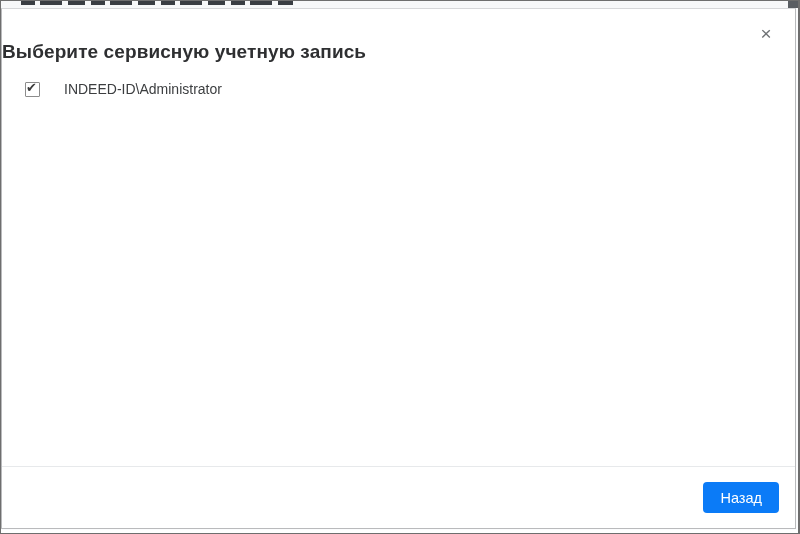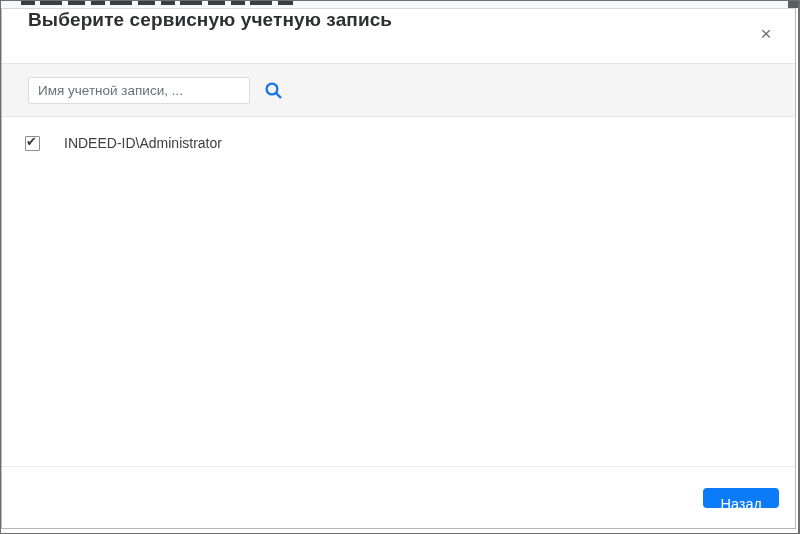--- a/index.html
+++ b/index.html
@@ -28,22 +28,22 @@
   .behind-bottom{position:absolute;left:1px;right:2px;bottom:1px;height:3px;background:#fff;}
 
   
   .modal{
     position:absolute;left:1px;top:8px;width:795px;height:521px;
     background:#ffffff;border:1px solid #b9babc;border-top-color:#d6d7d9;
     box-sizing:border-box;display:flex;flex-direction:column;
   }
   .modal-header{
     position:relative;height:54px;flex:0 0 54px;
-    display:flex;align-items:flex-start;
-    padding-left:26px;box-sizing:border-box;
+    display:flex;align-items:flex-end;
+    box-sizing:border-box;
   }
   .modal-title{
     font-size:19px;font-weight:700;color:#2e2f31;letter-spacing:.1px;
   }
   .close-btn{
     position:absolute;top:12px;right:16px;width:26px;height:26px;
     border:none;background:transparent;color:#6f7275;font-size:19px;line-height:26px;
     text-align:center;cursor:pointer;padding:0;font-family:inherit;
   }
 
@@ -82,49 +82,40 @@
   .account-name{margin-left:24px;font-size:14px;color:#3c3e40;}
 
   .modal-footer{
     flex:0 0 62px;height:62px;border-top:1px solid #e7e9eb;
     display:flex;align-items:center;justify-content:flex-end;
     padding-right:16px;box-sizing:border-box;gap:10px;
   }
   .btn-primary{
     background:#0b7bf7;color:#ffffff;border:none;border-radius:4px;
     font-family:inherit;font-size:14.5px;line-height:1;
-    padding:9px 17px;height:20px;cursor:pointer;
+    padding:9px 17px;height:31px;cursor:pointer;
   }
 </style>
 </head>
 <body>
 
 <div class="viewport">
 
   <div class="behind-top">
     <div class="behind-heading-sliver"></div>
     <div class="behind-top-right"></div>
   </div>
 
   <div class="modal">
 
     <div class="modal-header">
       <div class="modal-title">Выберите сервисную учетную запись</div>
       <button class="close-btn">×</button>
     </div>
 
-    <div class="search-section">
-      <input class="search-input" type="text" placeholder="Имя учетной записи, ..." style="">
-      <button class="search-btn">
-        <svg width="19" height="19" viewBox="0 0 19 19">
-          <circle cx="8" cy="8" r="5.4" fill="none" stroke="#1a73e8" stroke-width="2.3"></circle>
-          <line x1="12.2" y1="12.2" x2="16.4" y2="16.4" stroke="#1a73e8" stroke-width="2.3" stroke-linecap="round"></line>
-        </svg>
-      </button>
-    </div>
 
     <div class="modal-body">
       <div class="account-row">
         <span class="checkbox">
           <span class="check">✔</span>
         </span>
         <span class="account-name">INDEED-ID\Administrator</span>
       </div>
     </div>
 

